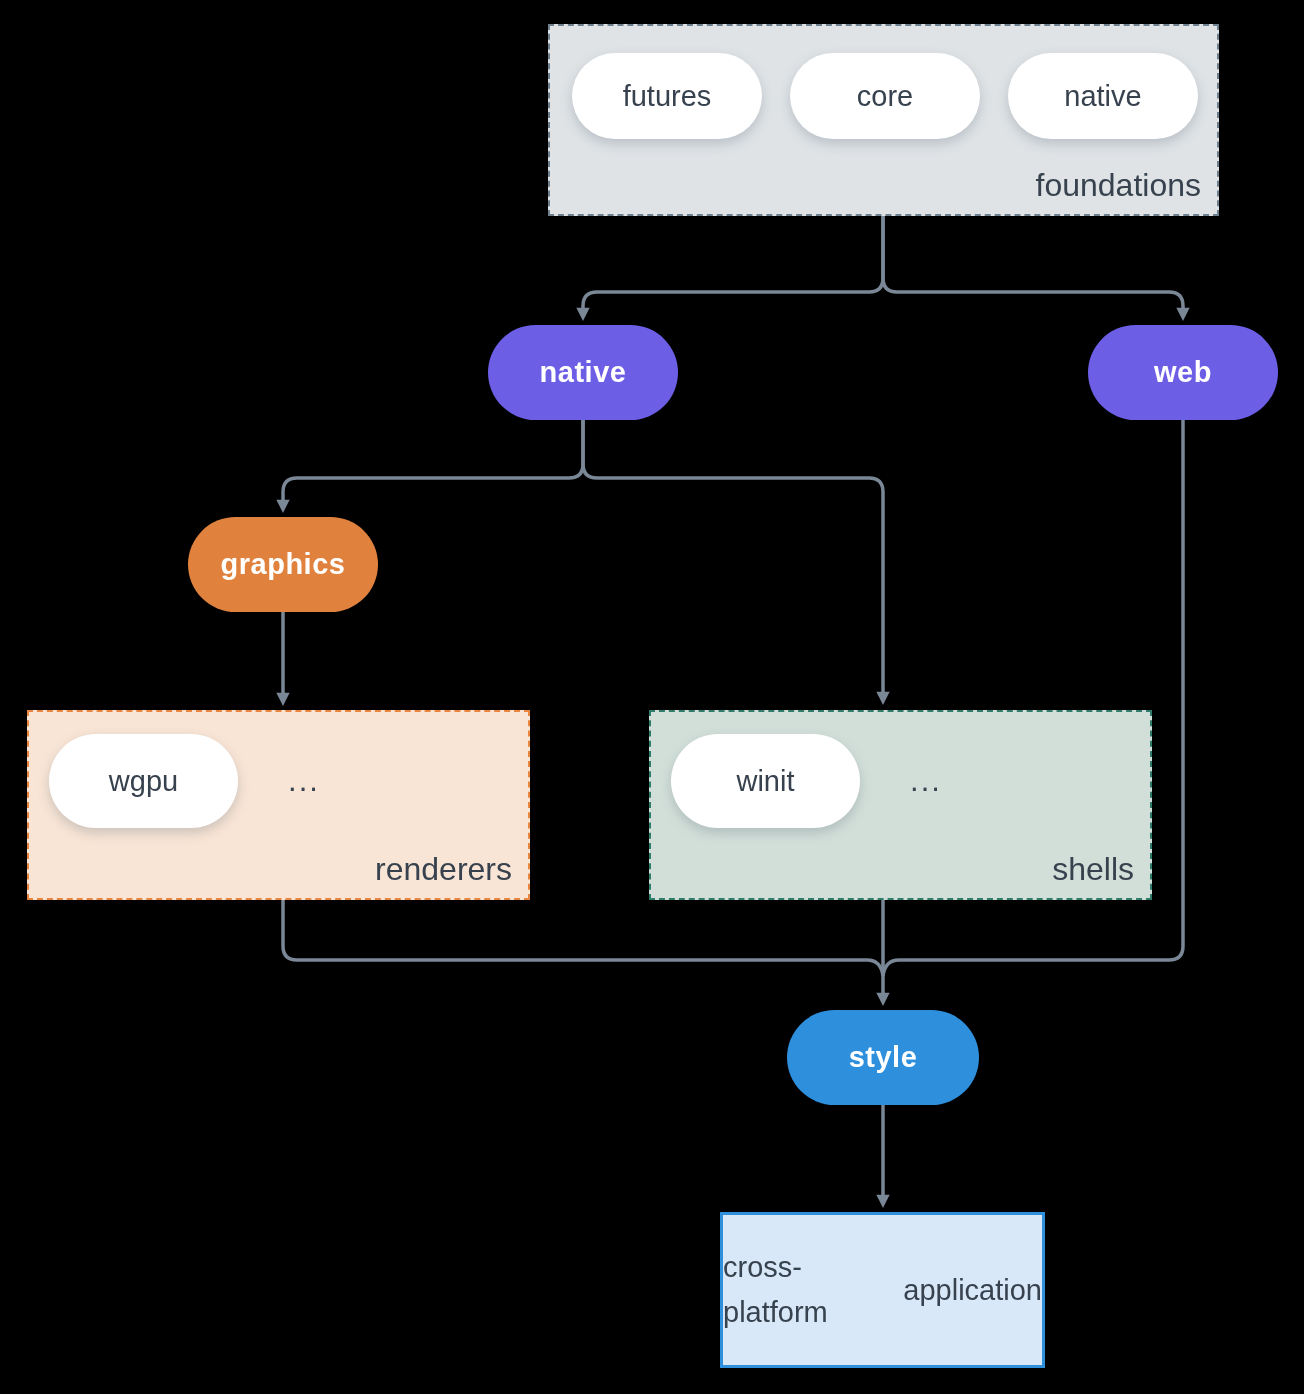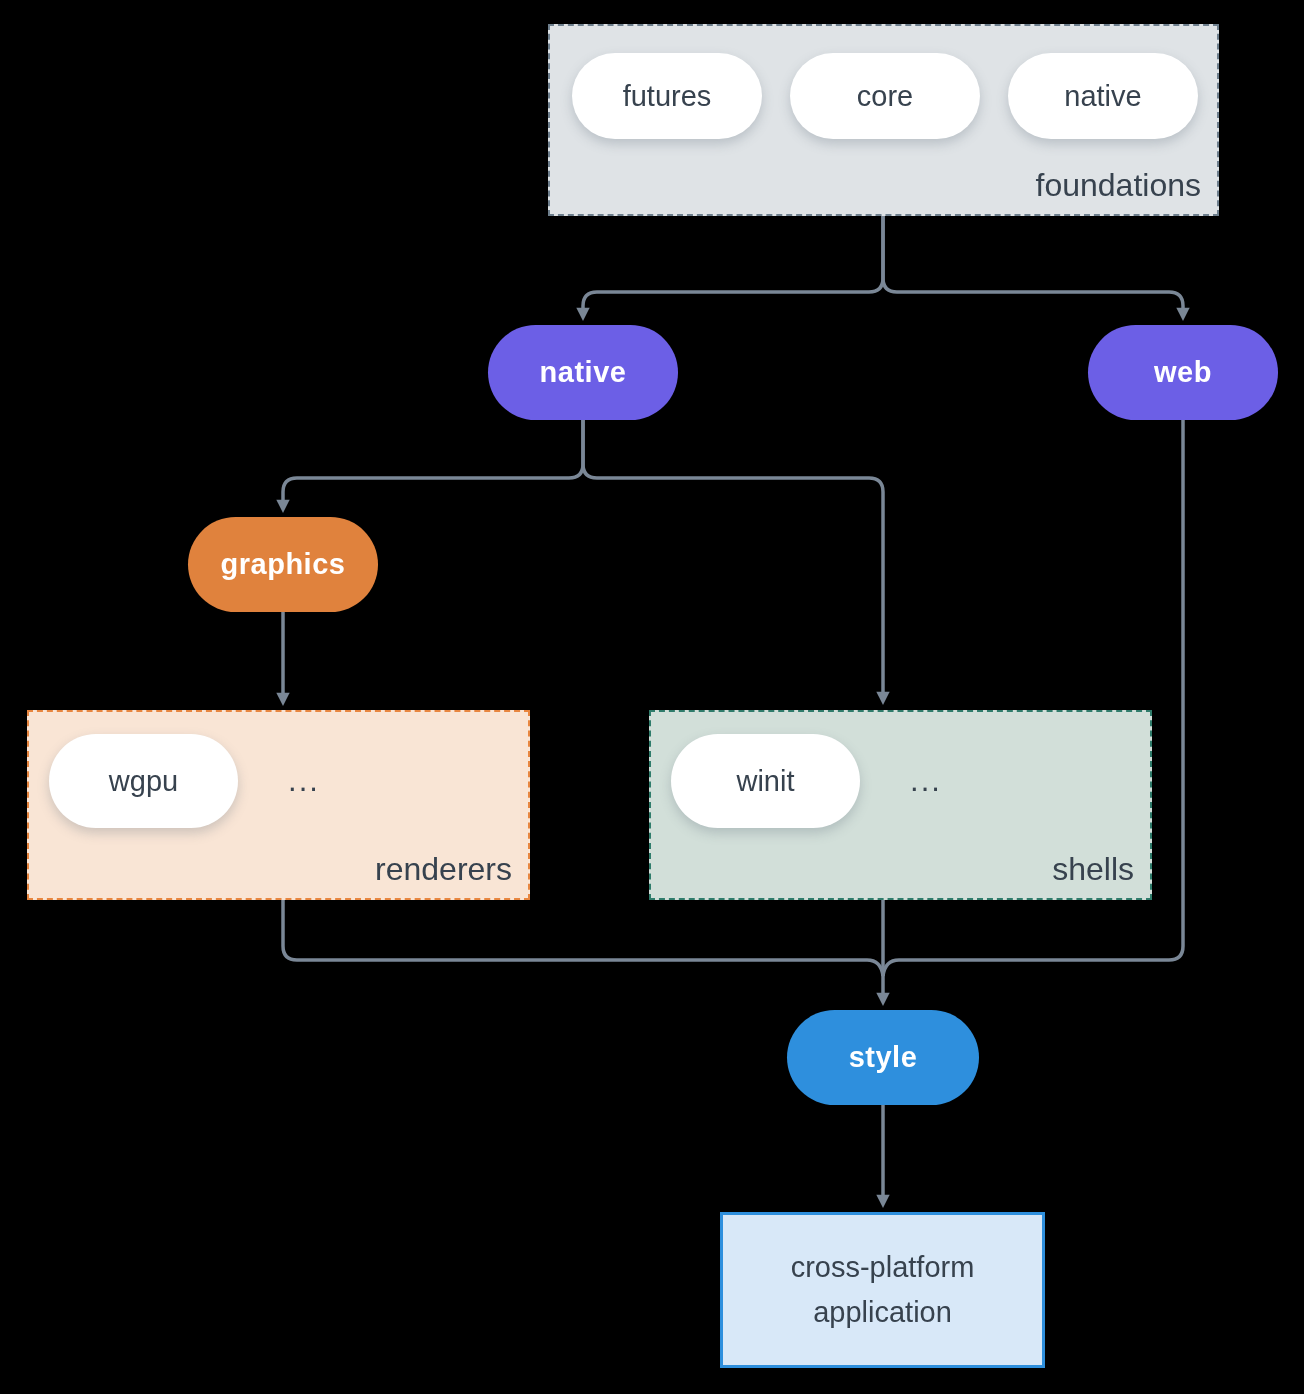--- a/index.html
+++ b/index.html
@@ -39,21 +39,21 @@
     border-radius:48px; font-size:29px; color:#ffffff; letter-spacing:0.5px;font-weight:bold;
   }
   .node.native   { left:488px; top:325px;  width:190px; height:95px; background:#6c5fe6; }
   .node.web      { left:1088px; top:325px; width:190px; height:95px; background:#6c5fe6; }
   .node.graphics { left:188px; top:517px;  width:190px; height:95px; background:#e0823d; }
   .node.iced     { left:787px; top:1010px; width:192px; height:95px; background:#2e8fdd; }
 
   .app-box {
     position:absolute; left:720px; top:1212px; width:325px; height:156px;
     box-sizing:border-box; background:#d8e8f8; border:3px solid #2e8fdd;
-    display:flex; flex-direction:column; align-items:center; justify-content:center;
+    display:flex; flex-direction:row; align-items:center; justify-content:center;
     font-size:29px; line-height:45px; color:#37424e;
   }
 </style>
 </head>
 <body>
 
 <div class="canvas">
 
   <svg class="edges" width="1304" height="1394" viewBox="0 0 1304 1394">
     <defs>

